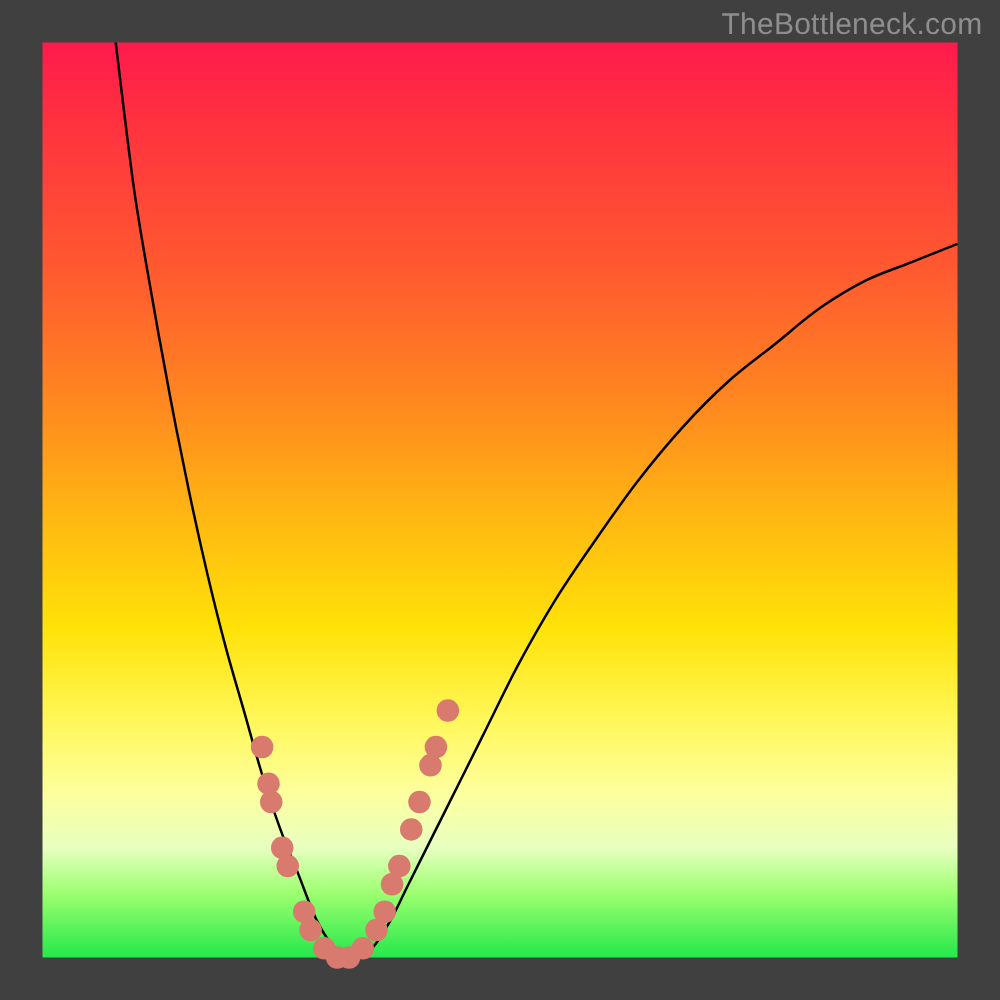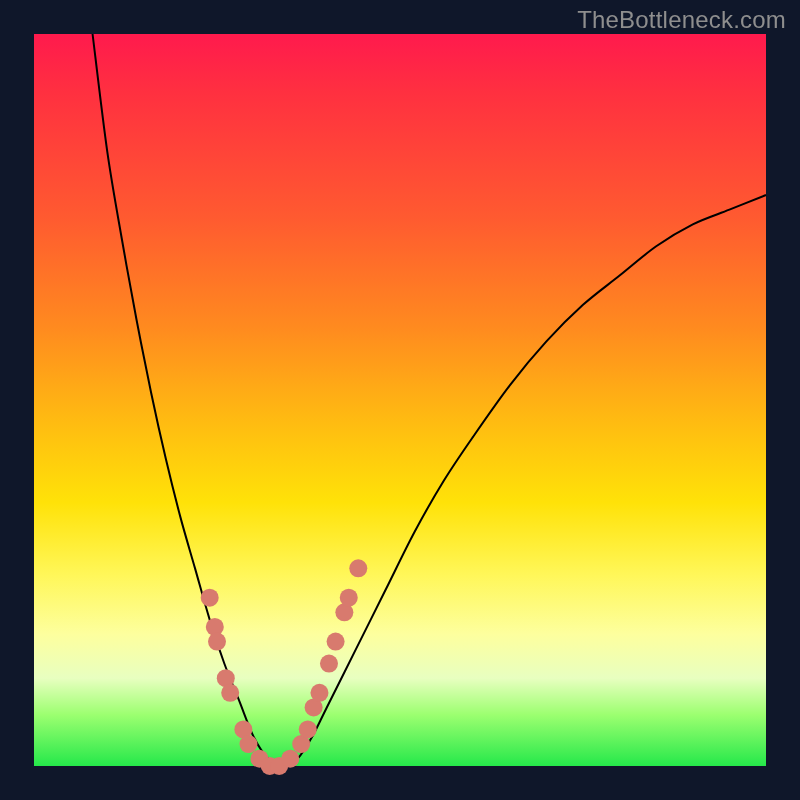--- a/index.html
+++ b/index.html
@@ -10,21 +10,21 @@
     background: #000;
     overflow: hidden;
     font-family: Arial, Helvetica, sans-serif;
   }
   .frame {
     position: absolute;
     left: 0;
     top: 0;
     width: 800px;
     height: 800px;
-    background: #0f172a;
+    background: #404040;
   }
   .plot-area {
     position: absolute;
     left: 34px;
     top: 34px;
     width: 732px;
     height: 732px;
     
     background: linear-gradient(
       to bottom,

